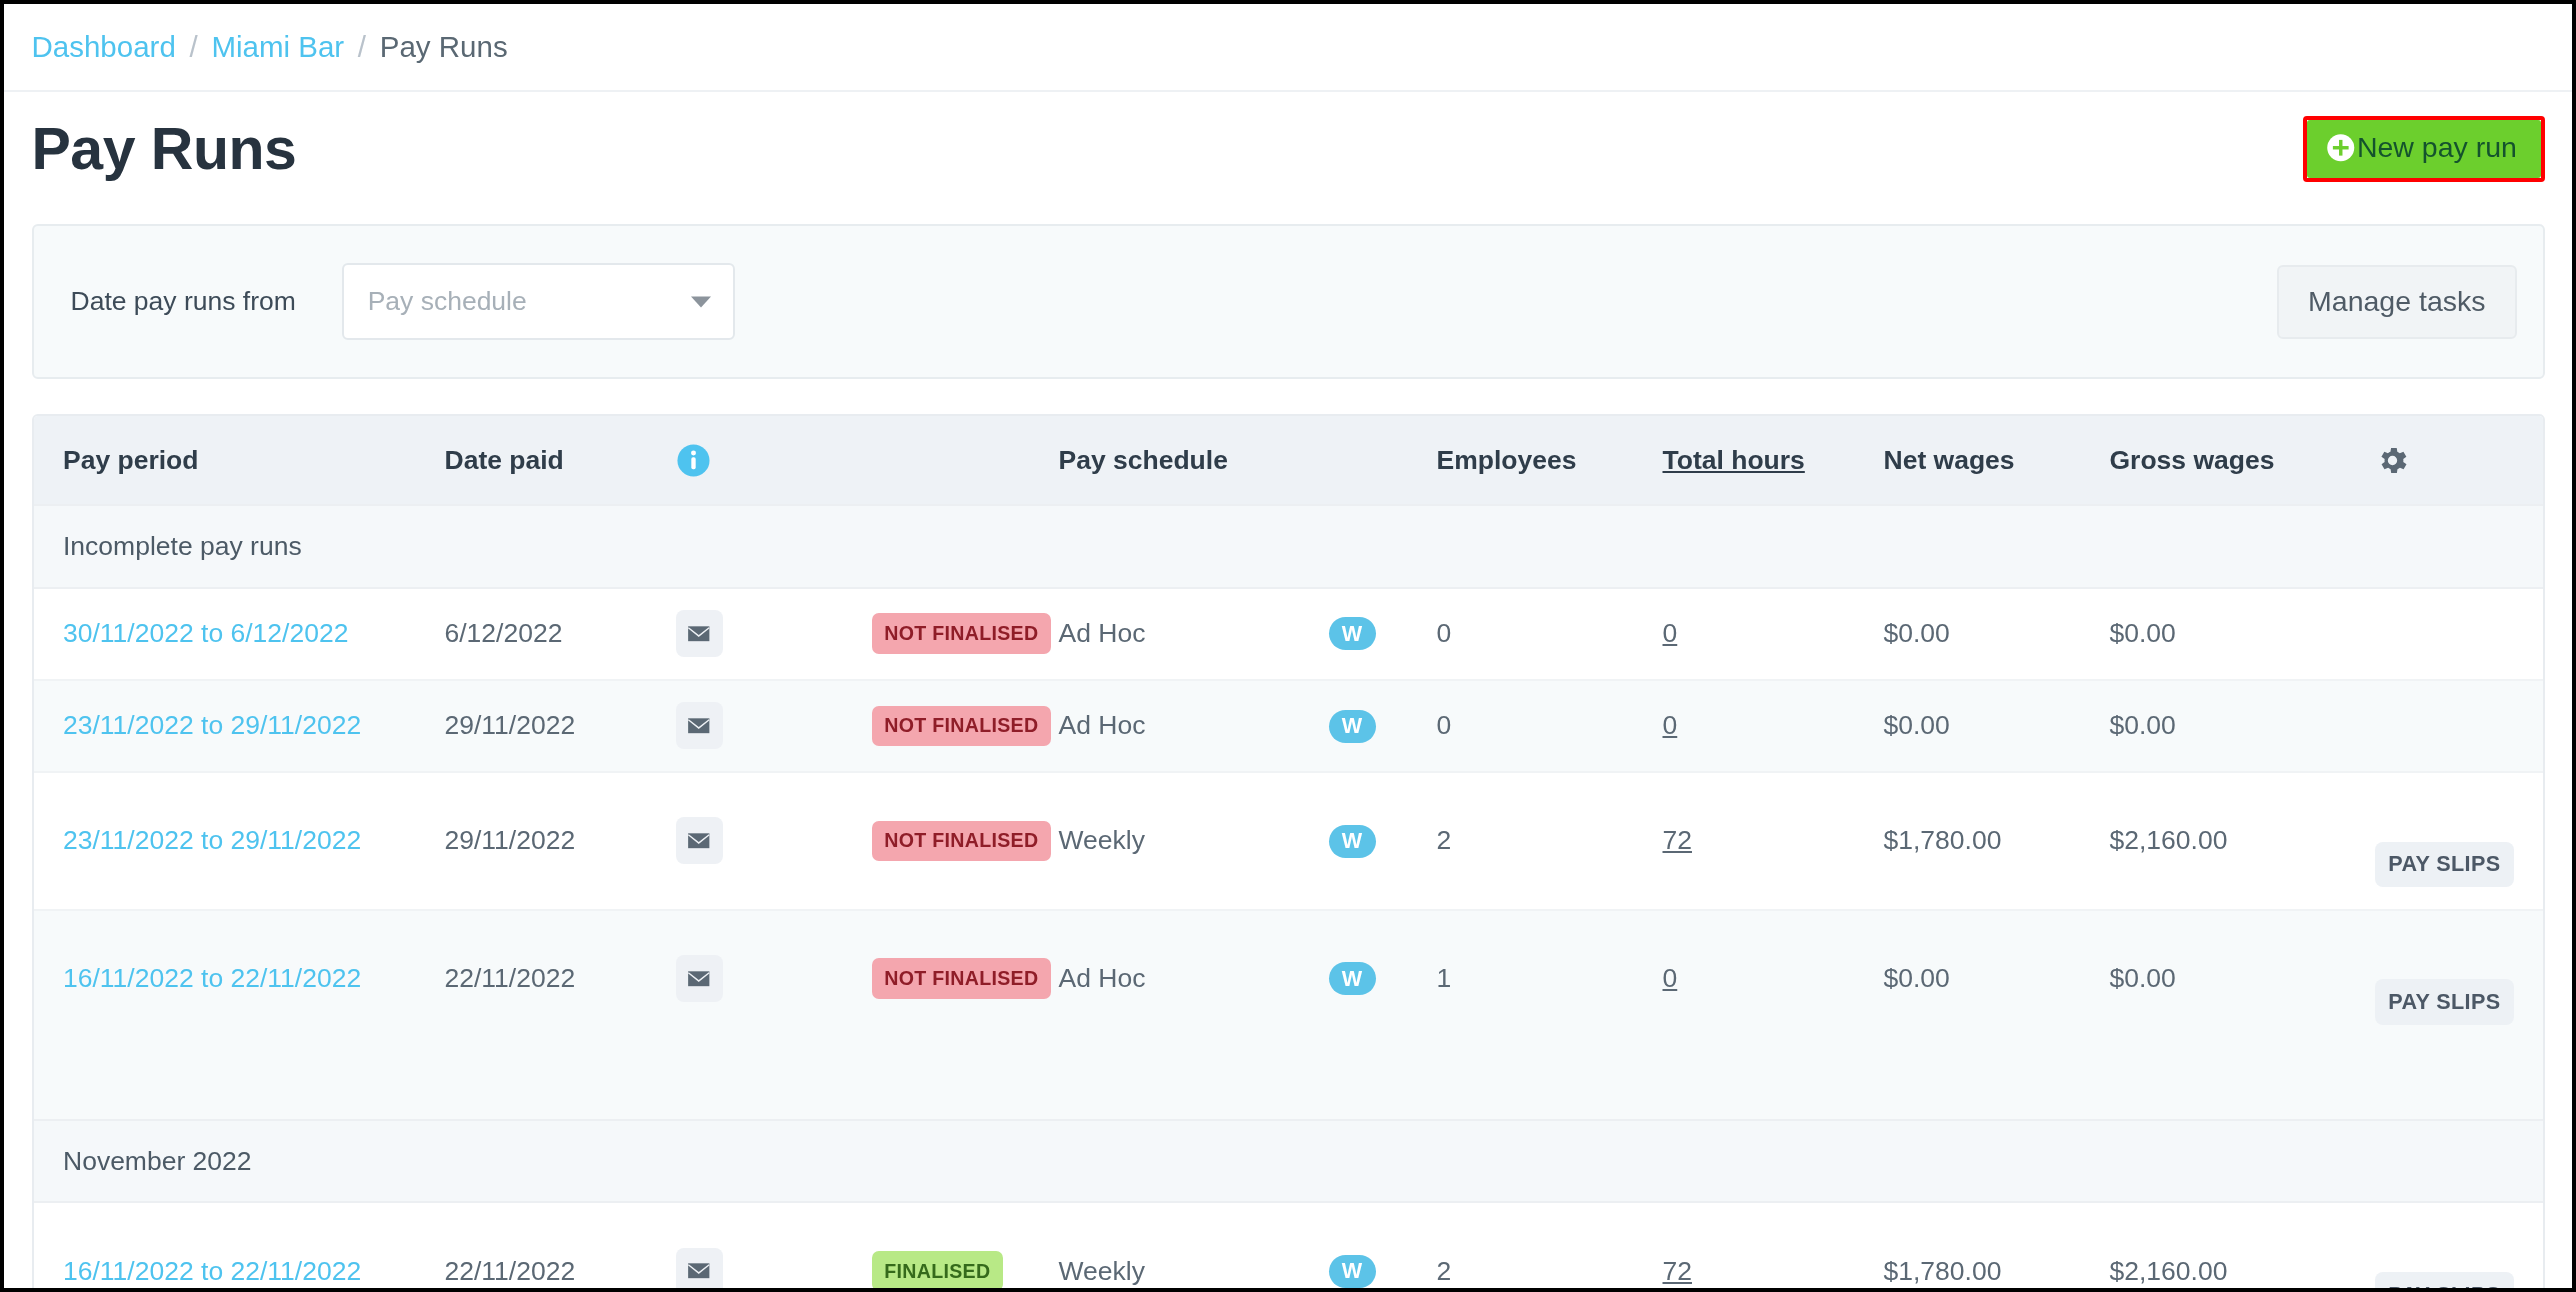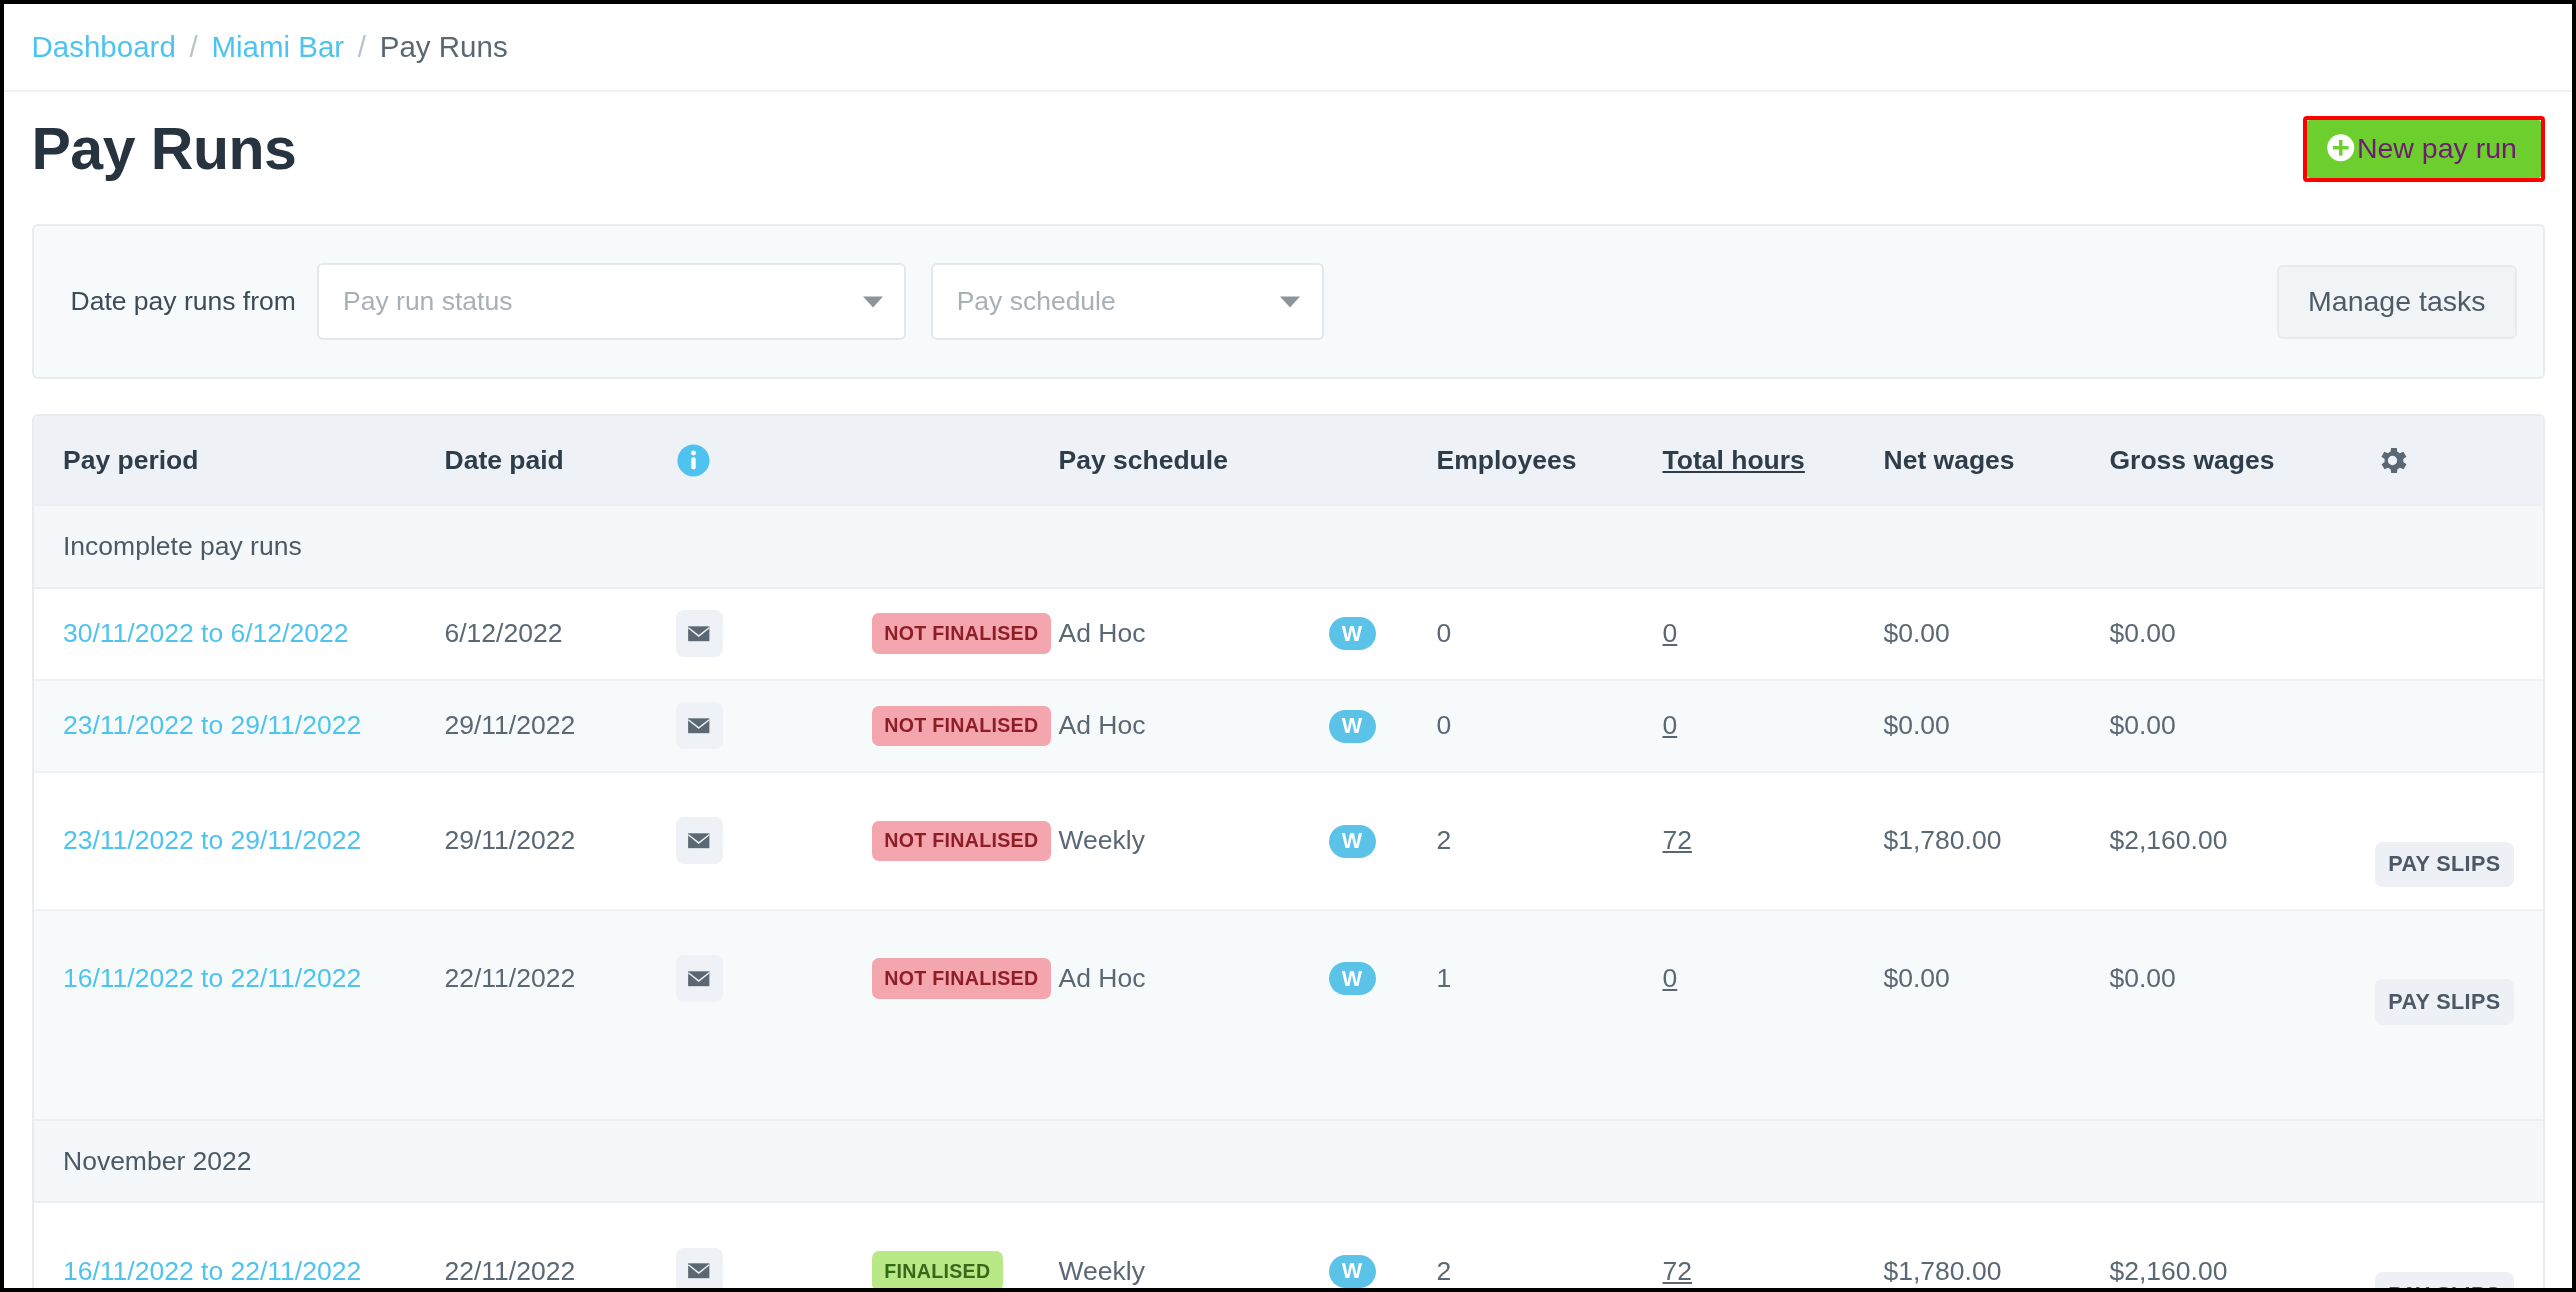--- a/index.html
+++ b/index.html
@@ -56,24 +56,23 @@
     position: absolute;
     top: 23.6px;
     right: 27.5px;
     border: 4.9px solid #ff0000;
     border-radius: 3.9px;
     padding: 0;
     line-height: 0;
   }
   .new-btn {
     display: flex;
-    align-items: center;
     gap: 1px;
     background: #6ccf2d;
-    color: #701a75;
+    color: #14532d;
     border: none;
     font-family: "Liberation Sans", sans-serif;
     font-size: 28.5px;
     padding: 13.7px 23.6px 15.7px 19.6px;
     border-radius: 2.9px;
     cursor: pointer;
     white-space: nowrap;
     line-height: 1;
   }
   .plus-circle {
@@ -275,24 +274,20 @@
           </svg>
         </span>
         <span>New pay run</span>
       </button>
     </div>
   </div>
 
   <div class="filter-card">
     <span class="filter-label">Date pay runs from</span>
 
-    <div class="select status">
-      <span>Pay run status</span>
-      <span class="caret"></span>
-    </div>
 
     <div class="select schedule">
       <span>Pay schedule</span>
       <span class="caret"></span>
     </div>
 
     <button class="manage-btn">Manage tasks</button>
   </div>
 
   <div class="table-card">

